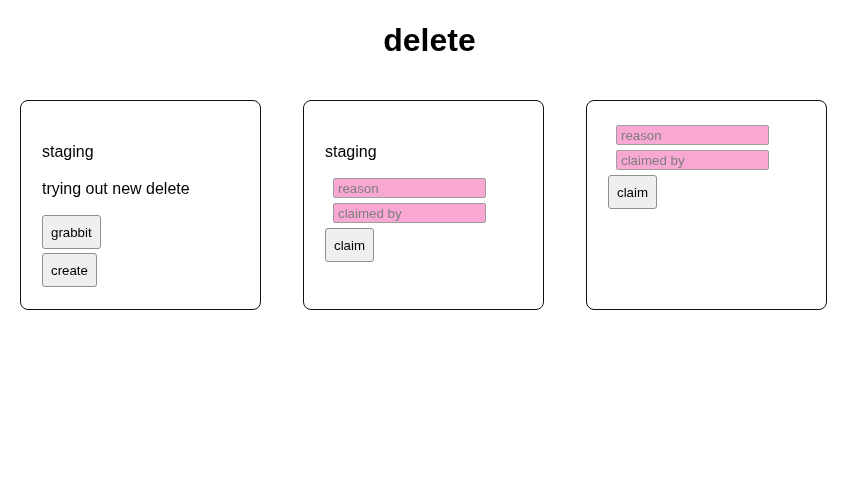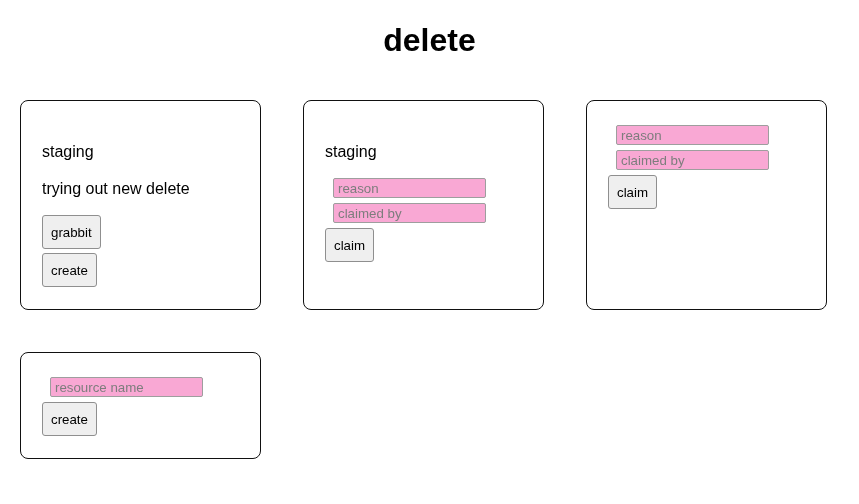--- a/index.html
+++ b/index.html
@@ -96,18 +96,14 @@
     <input class="text-input" type="text" placeholder="claimed by" style="">
     <button class="btn">claim</button>
   </div>
 
   <div class="card">
     <input class="text-input" type="text" placeholder="reason" style="">
     <input class="text-input" type="text" placeholder="claimed by" style="">
     <button class="btn">claim</button>
   </div>
 
-  <div class="card">
-    <input class="text-input" type="text" placeholder="resource name" style="">
-    <button class="btn">create</button>
-  </div>
 
 </div>
 
 </body></html>

